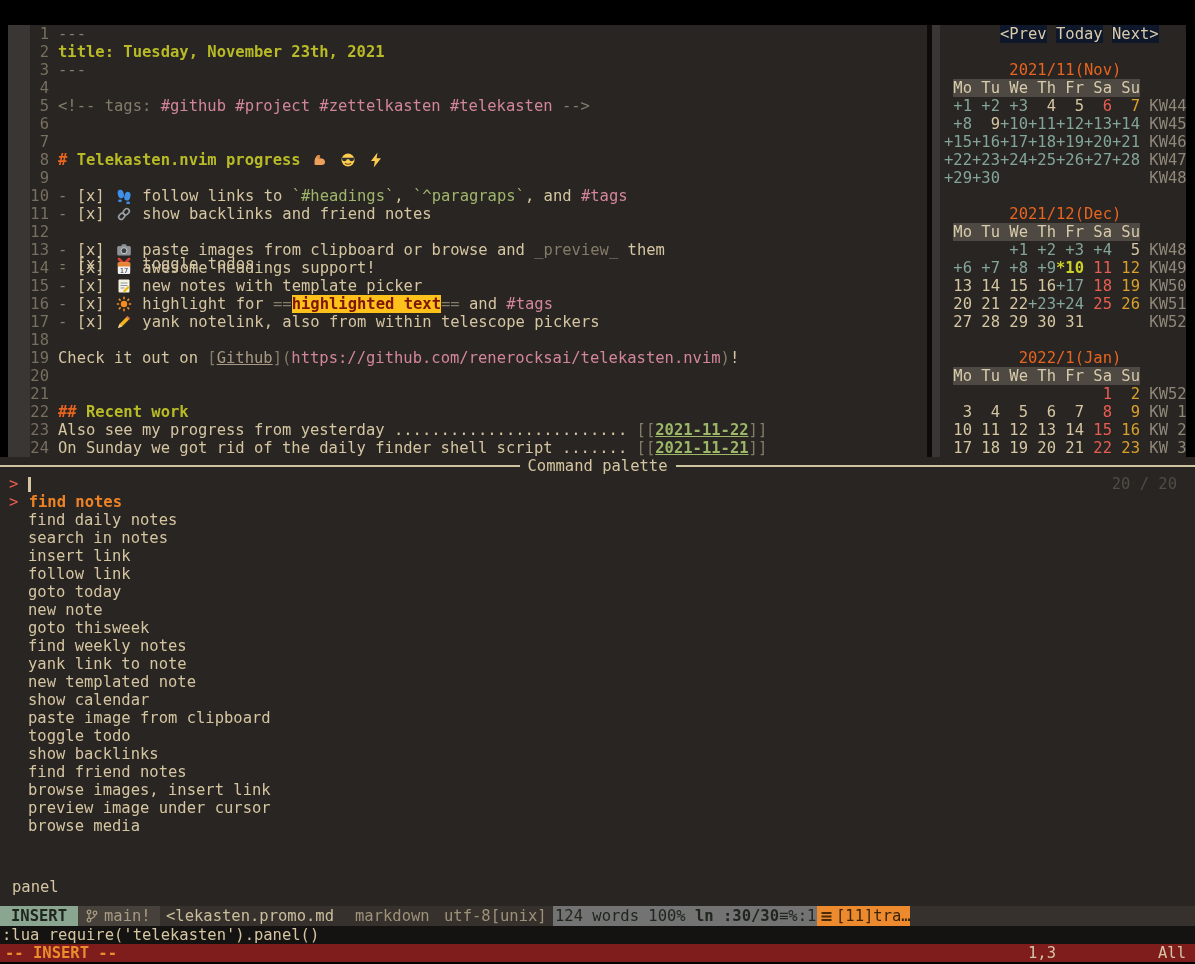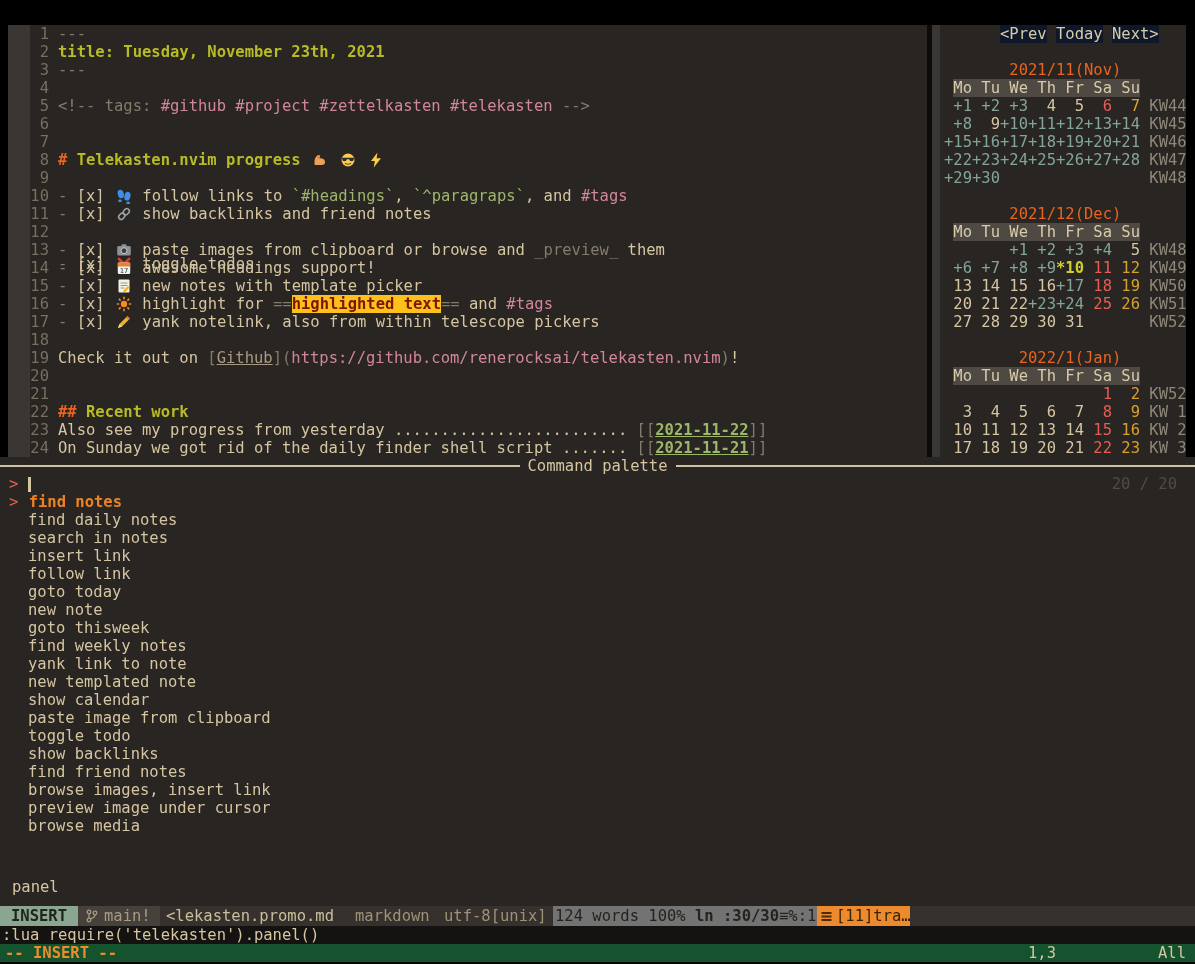--- a/index.html
+++ b/index.html
@@ -51,21 +51,21 @@
   .sb-branch .svgicon{display:inline-block;width:12px;margin:0 6px 0 8px;vertical-align:-2px;}
   .sb-file{position:absolute;top:0;left:166px;color:#cbbe9e;}
   .sb-ft{position:absolute;top:0;left:355px;color:#9d9279;}
   .sb-enc{position:absolute;top:0;left:444px;color:#9d9279;}
   .sb-stats{left:553px;width:264px;background:#737373;color:#20251e;padding-left:2px;box-sizing:border-box;overflow:hidden;}
   .sb-tabs{left:817px;width:93px;background:#ee8a2e;color:#3a2405;padding-left:4px;box-sizing:border-box;overflow:hidden;}
   .sb-tabs .ham{display:inline-block;width:11px;margin-right:4px;vertical-align:-1px;}
   .sb-right{left:910px;width:285px;background:#18140f;color:#7d7569;padding-left:20px;box-sizing:border-box;}
   .cmdline{position:absolute;left:0;top:926px;width:1195px;height:18px;background:#151311;color:#d5c5a1;white-space:pre;}
   .cmdline span{position:absolute;top:0;left:2px;}
-  .modeline{position:absolute;left:0;top:944px;width:1195px;height:18px;background:#14532d;white-space:pre;}
+  .modeline{position:absolute;left:0;top:944px;width:1195px;height:18px;background:#7f1d1d;white-space:pre;}
   .modeline .mode{position:absolute;top:0;left:5px;color:#ec8d2d;font-weight:bold;}
   .modeline .pos{position:absolute;top:0;left:1028px;color:#d5c5a1;}
   .modeline .scroll{position:absolute;top:0;left:1158px;color:#d5c5a1;}
 </style>
 </head>
 <body>
 
 <div id="screen">
   <div class="layer editor-bg"></div>
   <div class="layer estrip"></div>

